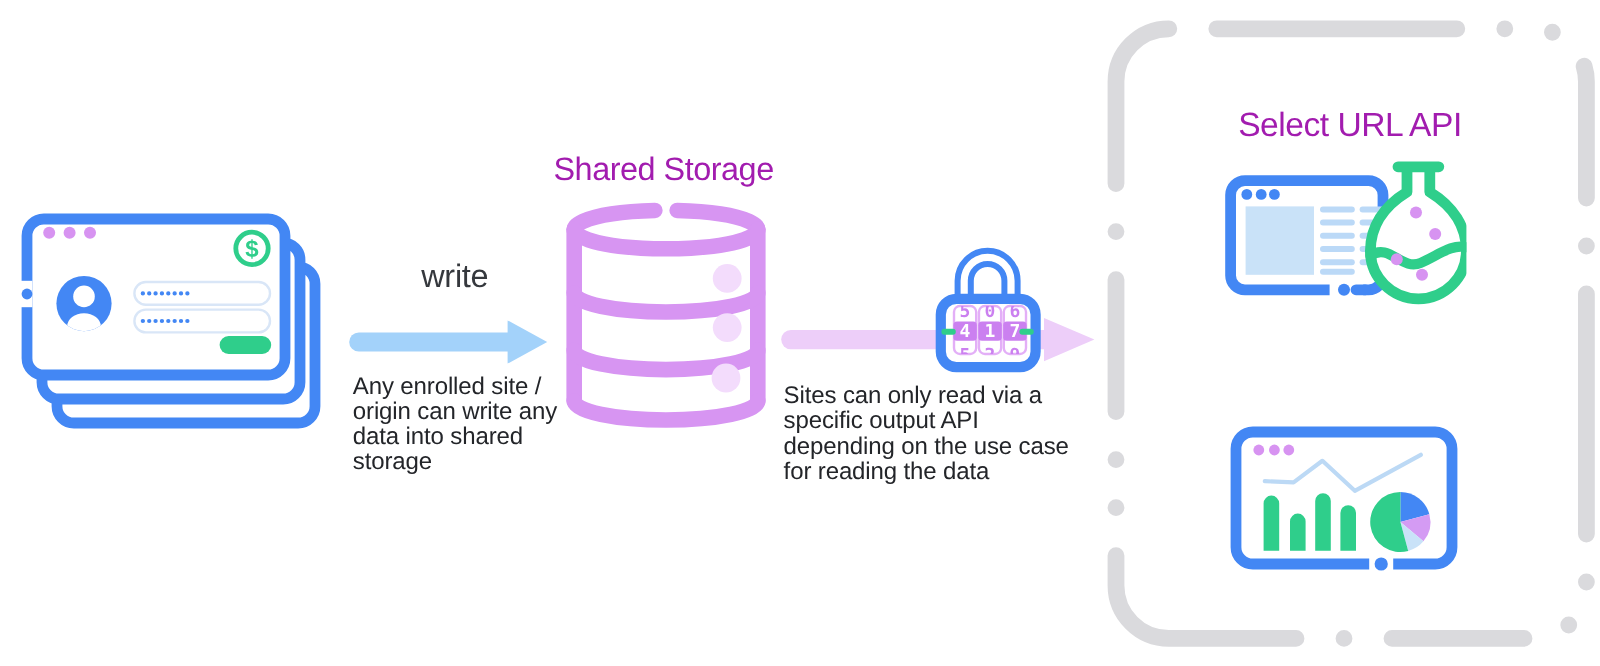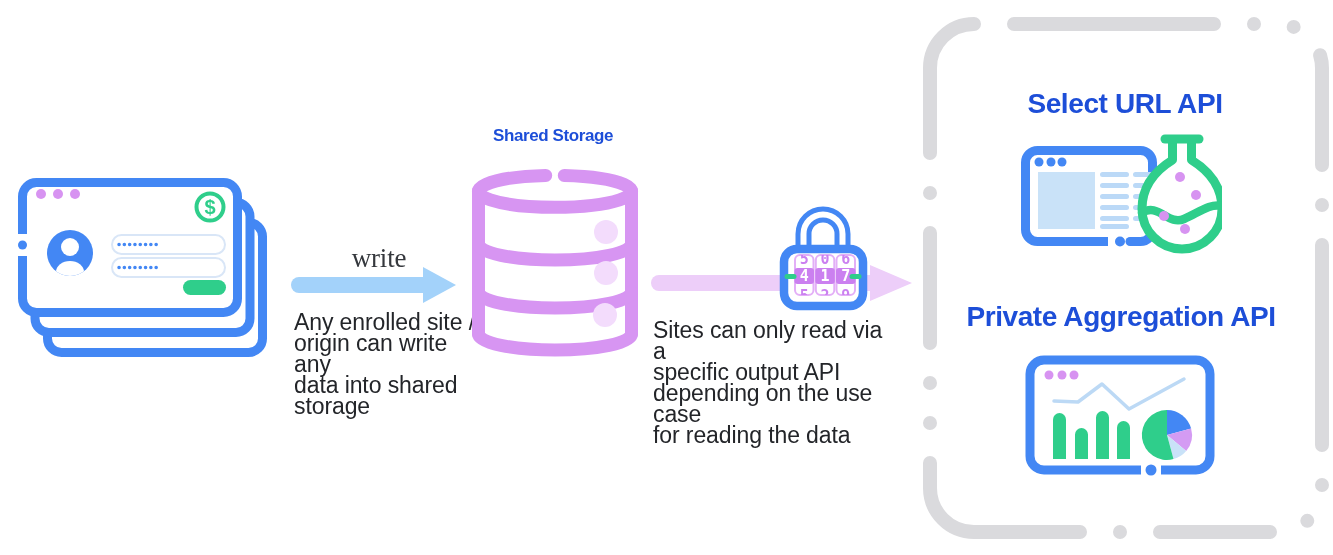--- a/index.html
+++ b/index.html
@@ -5,27 +5,27 @@
   html,body{margin:0;padding:0;background:#fff;}
   #canvas{
     position:relative;width:1333px;height:555px;background:#ffffff;
     font-family:"Liberation Sans",sans-serif;overflow:hidden;
   }
   .abs{position:absolute;}
   .flow-label{
     font-size:27px;color:#35383d;text-align:center;letter-spacing:-0.2px;
   }
   .flow-desc{
-    font-size:23px;line-height:21px;color:#232529;white-space:pre-line;
+    font-size:20px;line-height:21px;color:#232529;white-space:pre-line;
     letter-spacing:-0.1px;
   }
   .title{
-    font-weight:bold;color:#1d4ed8;text-align:center;letter-spacing:-0.4px;
-  }
-  .storage-title{font-size:17px;}
+    font-weight:normal;color:#a21caf;text-align:center;letter-spacing:-0.4px;
+  }
+  .storage-title{font-size:27px;}
   .api-title{font-size:28px;}
   svg{display:block;}
   .lock-digit{
     font-family:"DejaVu Sans Mono",monospace;font-weight:bold;font-size:15px;
   }
   .lock-digit-mid{fill:#ffffff;}
   .lock-digit-partial{fill:#cb80f0;}
 </style>
 </head>
 <body>
@@ -66,21 +66,21 @@
 
     <g>
       <rect x="100" y="75" width="113" height="19" rx="9.5" fill="#ffffff" stroke="#D9E6F7" stroke-width="2"></rect>
       <path d="M107,84.5 H149" stroke="#4387F4" stroke-width="3.5" stroke-linecap="round" stroke-dasharray="0.1 5.2"></path>
       <rect x="100" y="98" width="113" height="19" rx="9.5" fill="#ffffff" stroke="#D9E6F7" stroke-width="2"></rect>
       <path d="M107,107.5 H149" stroke="#4387F4" stroke-width="3.5" stroke-linecap="round" stroke-dasharray="0.1 5.2"></path>
     </g>
     <rect x="171" y="120" width="43" height="15" rx="7.5" fill="#2FCE8B"></rect>
   </svg>
 
-  <div class="abs flow-label" style="left:294px;top:243px;width:170px;font-family:Liberation Serif, serif;">write</div>
+  <div class="abs flow-label" style="left:294px;top:215px;width:170px;">write</div>
 
   <svg class="abs" style="left:290px;top:265px;" width="172" height="40" viewBox="0 0 172 40">
     <path d="M9,20 H136" stroke="#A3D2FA" stroke-width="16" stroke-linecap="round" fill="none"></path>
     <polygon points="133,2 166,20 133,38" fill="#A3D2FA"></polygon>
   </svg>
 
   <div class="abs flow-desc" style="left:294px;top:312px;width:195px;">Any enrolled site /
 origin can write any
 data into shared
 storage</div>
@@ -190,21 +190,20 @@
       <path d="M122,79 C138,68 148,92 164,85 C178,79 190,69 201.5,72" fill="none" stroke="#2FCE8B" stroke-width="8.5" stroke-linecap="round"></path>
       <g fill="#D793F1">
         <circle cx="160" cy="43" r="5"></circle>
           <circle cx="176" cy="61" r="5"></circle>
         <circle cx="144" cy="82" r="5"></circle>
           <circle cx="165" cy="95" r="5"></circle>
       </g>
     </g>
   </svg>
 
-  <div class="abs title api-title" style="left:945px;top:301px;width:352px;">Private Aggregation API</div>
 
   <svg class="abs" style="left:1025px;top:353px;" width="190" height="124" viewBox="0 0 190 124">
     <rect x="5" y="7" width="180" height="110" rx="14" fill="#ffffff" stroke="#4387F4" stroke-width="9"></rect>
     <rect x="116" y="109" width="20" height="16" fill="#ffffff"></rect>
     <circle cx="126" cy="117" r="5.5" fill="#4387F4"></circle>
     <g fill="#D793F1">
       <circle cx="24" cy="22" r="4.5"></circle>
         <circle cx="37" cy="22" r="4.5"></circle>
         <circle cx="49" cy="22" r="4.5"></circle>
     </g>

